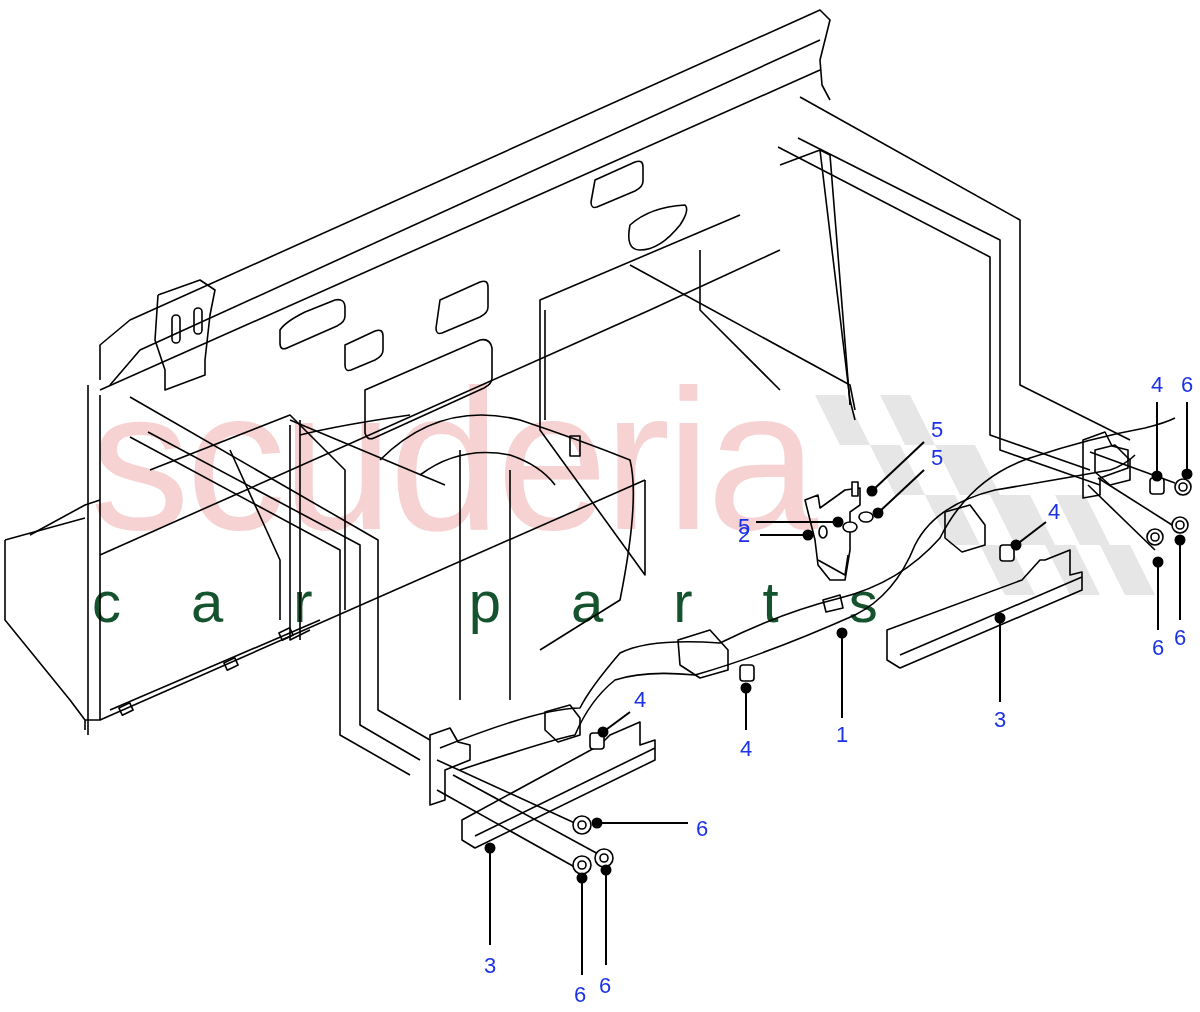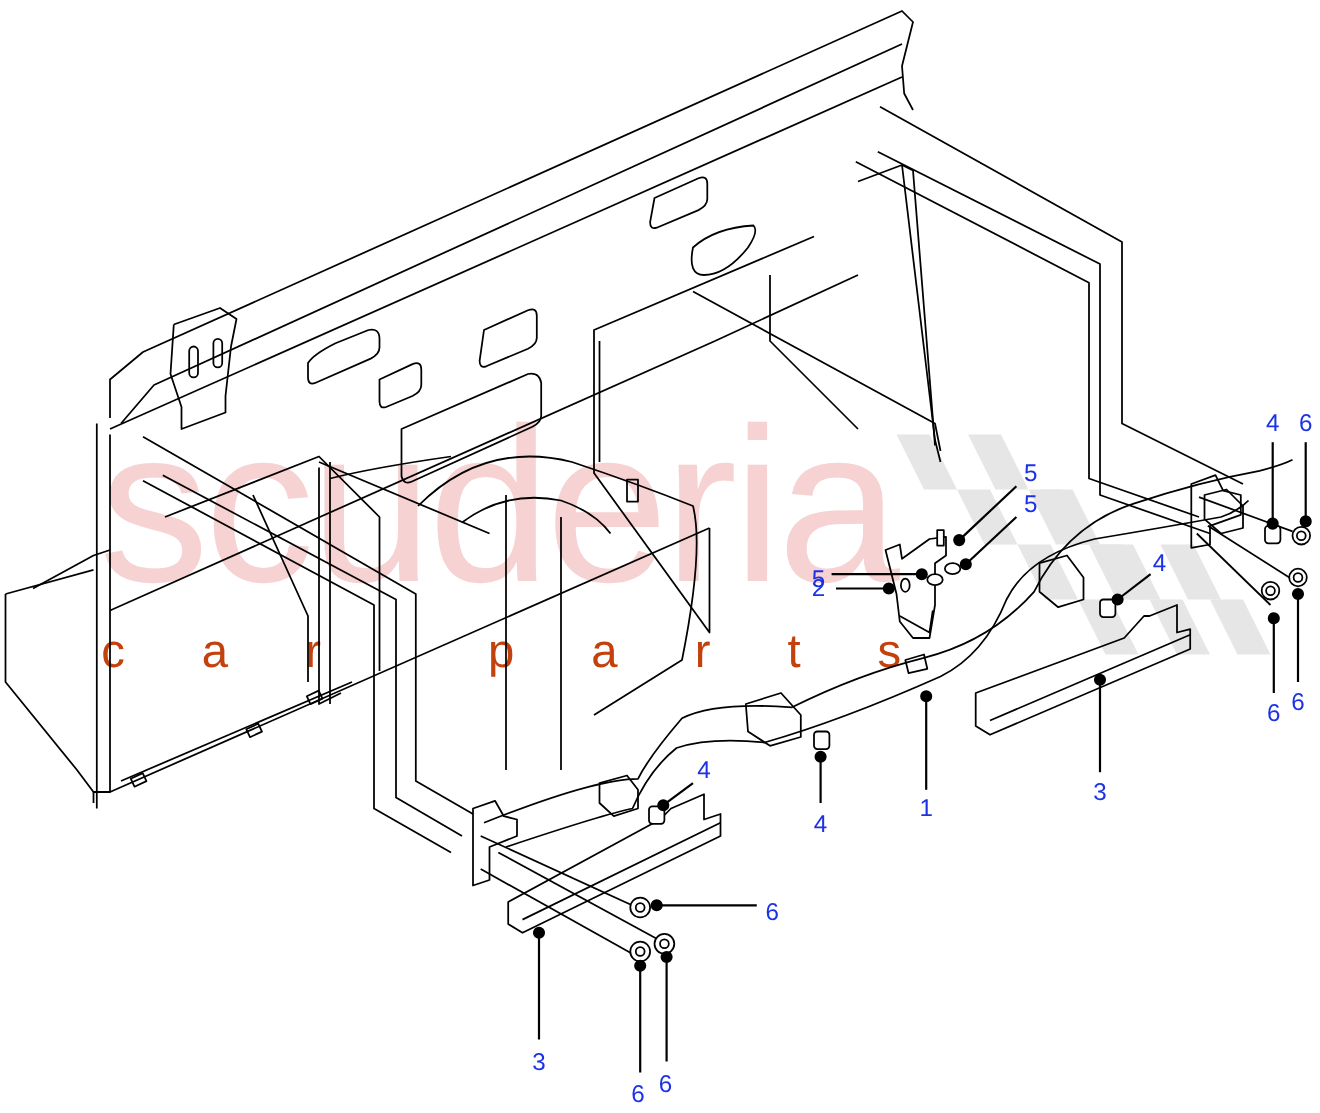--- a/index.html
+++ b/index.html
@@ -1,19 +1,19 @@
 <!DOCTYPE html>
 <html><head>
 <meta charset="utf-8">
 <style>
   html,body{margin:0;padding:0;background:#ffffff;}
   body{width:1200px;height:1012px;position:relative;overflow:hidden;font-family:"Liberation Sans",sans-serif;}
   #diagram{position:absolute;left:0;top:0;width:1200px;height:1012px;}
   .wm-big{position:absolute;left:90px;top:360px;font-family:"Liberation Sans",sans-serif;font-size:200px;line-height:200px;color:#f6d2d2;letter-spacing:-4px;font-weight:normal;}
-  .wm-small{position:absolute;left:92px;top:568px;font-family:"Liberation Sans",sans-serif;font-size:43px;color:#c2410c;letter-spacing:70px;}
+  .wm-small{position:absolute;left:92px;top:568px;font-family:"Liberation Sans",sans-serif;font-size:58px;color:#14532d;letter-spacing:70px;}
   .callout{position:absolute;font-family:"Liberation Sans",sans-serif;font-size:22px;color:#1c32e6;line-height:22px;transform:translate(-50%,-50%);}
   svg line, svg polyline, svg path, svg polygon, svg rect, svg ellipse{vector-effect:non-scaling-stroke;}
 </style>
 </head>
 <body>
 
 <div id="diagram">
 
   <div class="wm-big">scuderia</div>
   <div class="wm-small">car parts</div>

